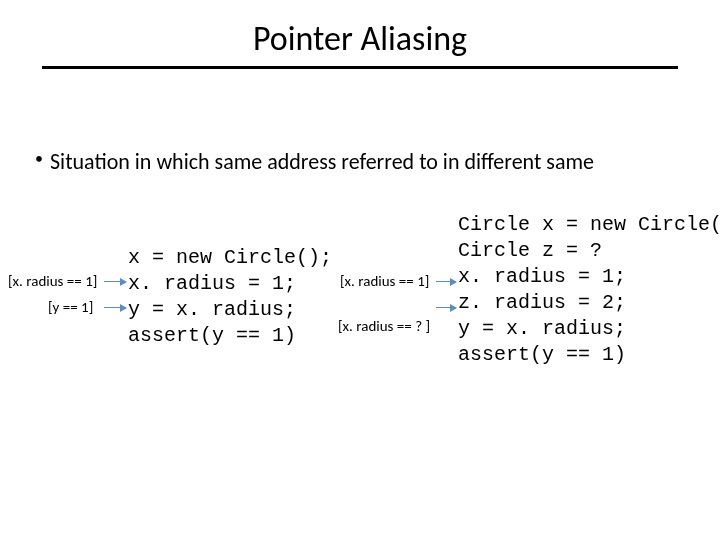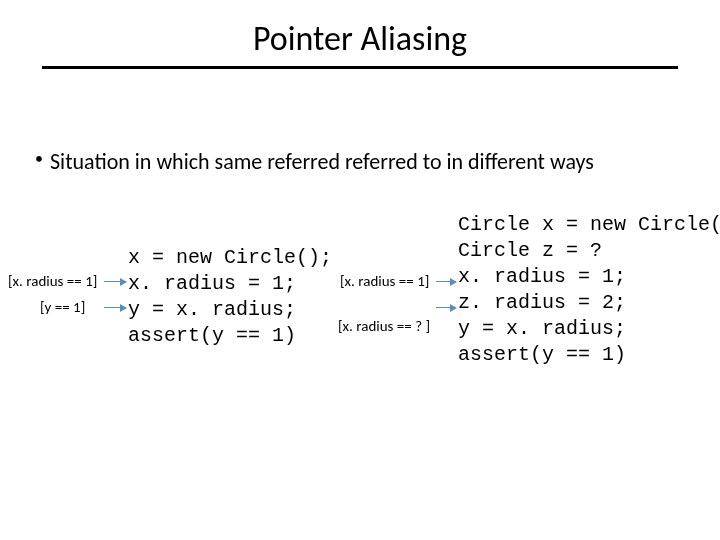--- a/index.html
+++ b/index.html
@@ -95,39 +95,39 @@
 </head>
 <body>
 
 <div class="slide">
 
   <div class="title">Pointer Aliasing</div>
   <div class="hr"></div>
 
   <div class="bullet-row">
     <div class="bullet-dot">•</div>
-    <div class="bullet-text">Situation in which same referred referred to in different ways</div>
+    <div class="bullet-text">Situation in which same address referred to in different same</div>
   </div>
 
   <div class="code code-left">x = new Circle();
 x. radius = 1;
 y = x. radius;
 assert(y == 1)</div>
 
   <div class="code code-right">Circle x = new Circle();
 Circle z = ?
 x. radius = 1;
 z. radius = 2;
 y = x. radius;
 assert(y == 1)</div>
 
   <div class="anno" style="left:8px; top:272px;">[x. radius == 1]</div>
   <div class="arrow-short" style="left:104px; top:281px; width:22px;"></div>
 
-  <div class="anno" style="left:40px; top:298px;">[y == 1]</div>
+  <div class="anno" style="left:48px; top:298px;">[y == 1]</div>
   <div class="arrow-short" style="left:104px; top:307px; width:22px;"></div>
 
   <div class="anno" style="left:340px; top:272px;">[x. radius == 1]</div>
   <div class="arrow-short" style="left:436px; top:281px; width:20px;"></div>
 
   <div class="anno" style="left:338px; top:298px;margin-top:19px;">[x. radius == ? ]</div>
   <div class="arrow-short" style="left:436px; top:307px; width:20px;"></div>
 
 </div>
 

